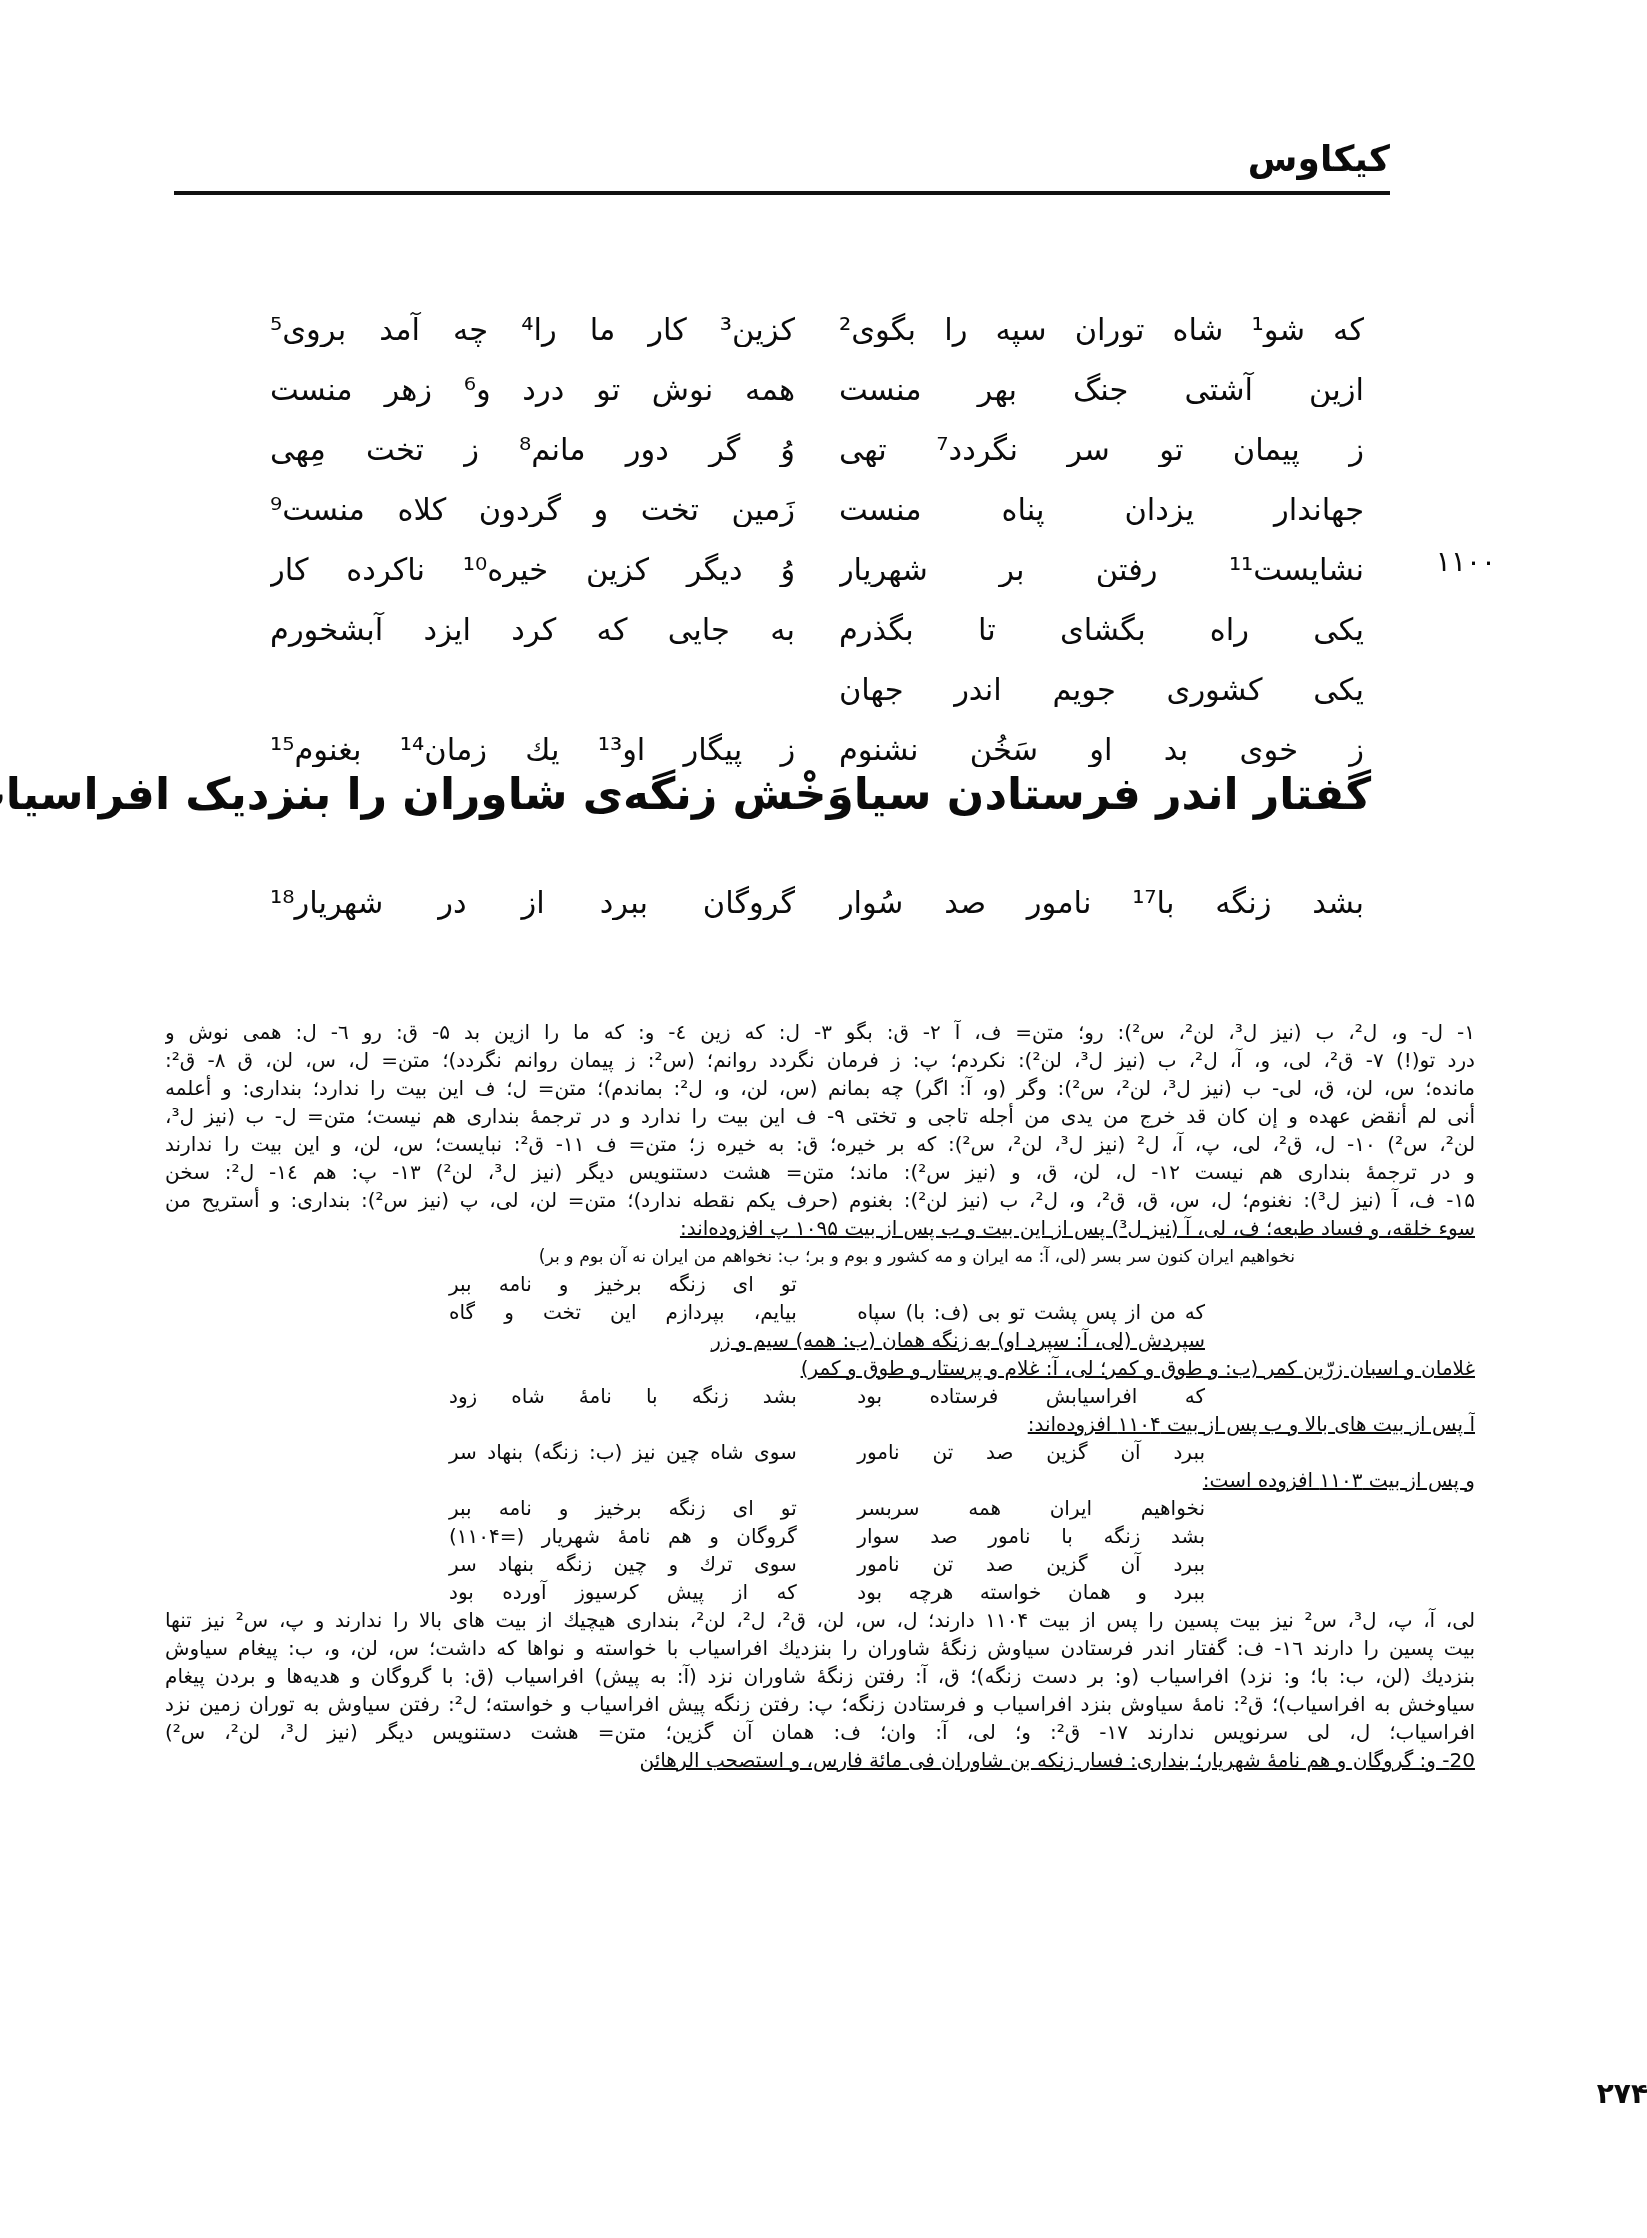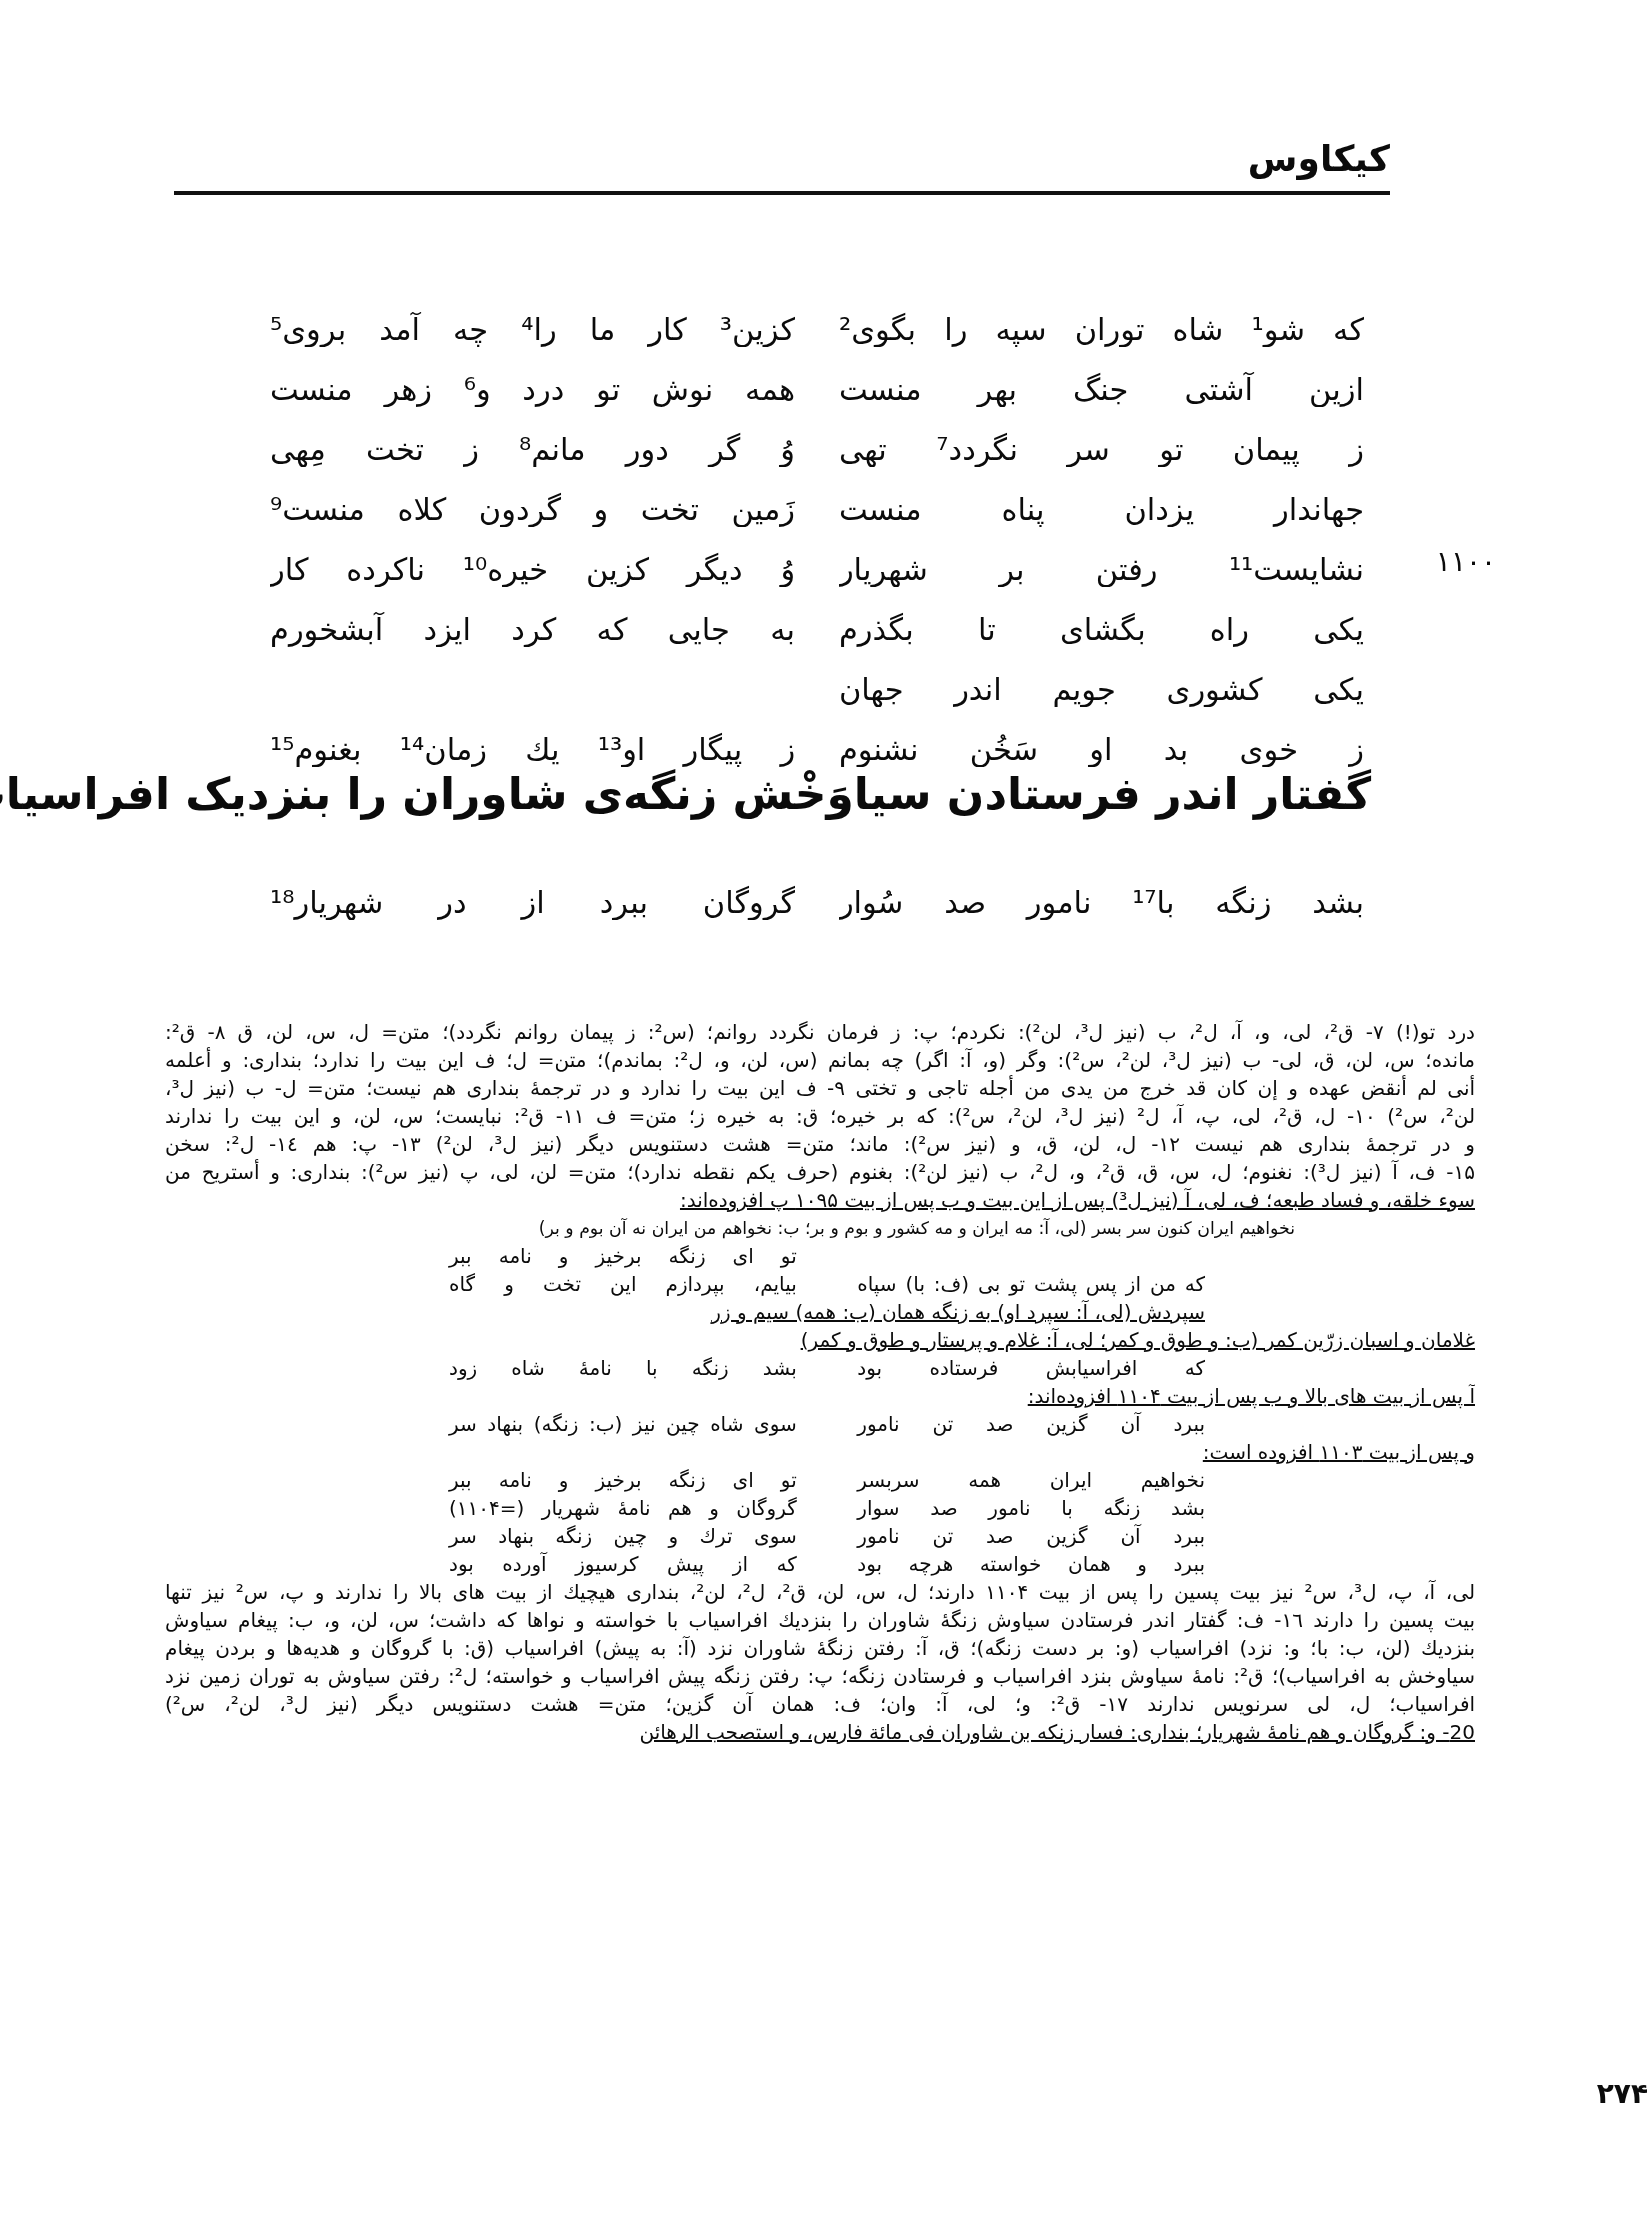--- a/index.html
+++ b/index.html
@@ -76,20 +76,21 @@
   </div>
 
   <div class="poem" style="top:864px;">
     <div class="couplet">
       <span class="hemi first">بشد زنگه با¹⁷ نامور صد سُوار</span>
       <span class="hemi">گروگان ببرد از درِ شهریار¹⁸</span>
     </div>
   </div>
 
   <div class="notes">
+    <span class="line">۱- ل- و، ل²، ب (نیز ل³، لن²، س²): رو؛ متن= ف، آ   ۲- ق: بگو   ۳- ل: که زین   ٤- و: که ما را ازین بد   ۵- ق: رو   ٦- ل: همی نوش و</span>
     <span class="line">درد تو(!)   ۷- ق²، لی، و، آ، ل²، ب (نیز ل³، لن²): نکردم؛ پ: ز فرمان نگردد روانم؛ (س²: ز پیمان روانم نگردد)؛ متن= ل، س، لن، ق   ۸- ق²:</span>
     <span class="line">مانده؛ س، لن، ق، لی- ب (نیز ل³، لن²، س²): وگر (و، آ: اگر) چه بمانم (س، لن، و، ل²: بماندم)؛ متن= ل؛ ف این بیت را ندارد؛ بنداری: و أعلمه</span>
     <span class="line">أنی لم أنقض عهده و إن كان قد خرج من یدی من أجله تاجی و تختی   ۹- ف این بیت را ندارد و در ترجمهٔ بنداری هم نیست؛ متن= ل- ب (نیز ل³،</span>
     <span class="line">لن²، س²)   ۱۰- ل، ق²، لی، پ، آ، ل² (نیز ل³، لن²، س²): که بر خیره؛ ق: به خیره ز؛ متن= ف   ۱۱- ق²: نبایست؛ س، لن، و این بیت را ندارند</span>
     <span class="line">و در ترجمهٔ بنداری هم نیست   ۱۲- ل، لن، ق، و (نیز س²): ماند؛ متن= هشت دستنویس دیگر (نیز ل³، لن²)   ۱۳- پ: هم   ۱٤- ل²: سخن</span>
     <span class="line">۱۵- ف، آ (نیز ل³): نغنوم؛ ل، س، ق، ق²، و، ل²، ب (نیز لن²): بغنوم (حرف یکم نقطه ندارد)؛ متن= لن، لی، پ (نیز س²): بنداری: و أستریح من</span>
     <span class="line short">سوء خلقه، و فساد طبعه؛ ف، لی، آ (نیز ل³) پس از این بیت و ب پس از بیت ۱۰۹۵ پ افزوده‌اند:</span>
     <span class="line indent" style="font-size:17.3px;">نخواهیم ایران کنون سر بسر (لی، آ: مه ایران و مه کشور و بوم و بر؛ ب: نخواهم من ایران نه آن بوم و بر)</span>
 
     <div class="vline">

